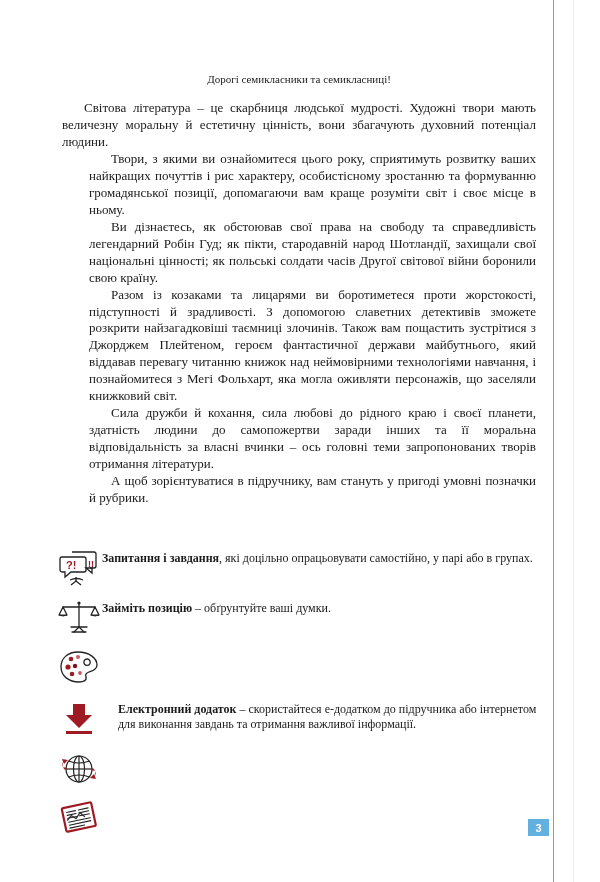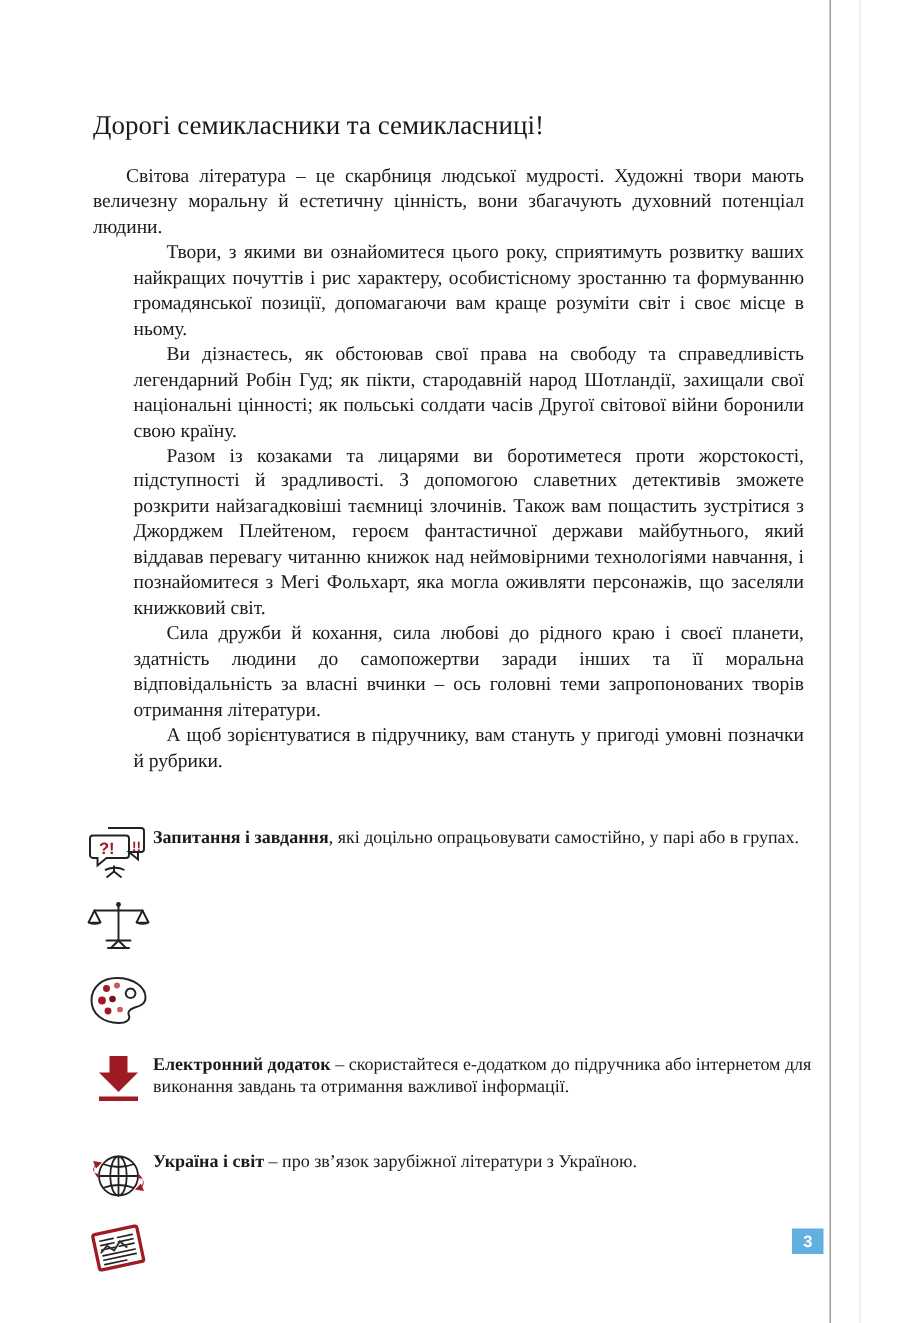--- a/index.html
+++ b/index.html
@@ -42,24 +42,24 @@
 
   
   .content {
     position: absolute;
     left: 62px;
     top: 72px;
     width: 474px;
   }
 
   .greeting {
-    font-size: 18px;
+    font-size: 11px;
     line-height: 1.28;
     margin: 0 0 14px 0;
-    text-align: left;
+    text-align: center;
   }
 
   p.body-par {
     margin: 0;
     font-size: 13px;
     line-height: 1.305;
     text-align: justify;
     text-indent: 22px;
     -webkit-hyphens: manual;
     hyphens: manual;
@@ -95,21 +95,21 @@
     padding-top: 3px;
   }
   .rubric-text .rb-title {
     font-weight: bold;
   }
 
   
   .rubric.r1 { margin-bottom: 7px; }
   .rubric.r2 { margin-bottom: 8px; }
   .rubric.r3 { margin-bottom: 7px; }
-  .rubric.r4 { margin-bottom: 22px; }
+  .rubric.r4 { margin-bottom: 7px; gap: 16px; }
   .rubric.r5 { margin-bottom: 7px; }
   .rubric.r6 { margin-bottom: 0; }
 
   
   .page-number {
     position: absolute;
     left: 528px;
     top: 819px;
     width: 21px;
     height: 17px;
@@ -177,20 +177,23 @@
             <path d="M37 8 l-4 8 M37 8 l4 8"></path>
             <path d="M13 28 h16"></path>
             <path d="M21 28 l-5 5 M21 28 l5 5"></path>
             <path d="M14 33 h14"></path>
           </g>
           <path d="M1 16 a7 5 0 0 0 8 0 z" fill="#9e1b24" stroke="#222" stroke-width="1"></path>
           <path d="M33 16 a7 5 0 0 0 8 0 z" fill="#9e1b24" stroke="#222" stroke-width="1"></path>
           <circle cx="21" cy="4" r="1.6" fill="#222"></circle>
         </svg>
       </div>
+      <div class="rubric-text">
+        <span class="rb-title">Займіть позицію</span><span> – обґрунтуйте ваші думки.</span>
+      </div>
     </div>
 
     <div class="rubric r3">
       <div class="rubric-icon">
         <svg width="42" height="34" viewBox="0 0 42 34" aria-hidden="true">
           <path d="M20 2 C31 2 39 8 39 15 C39 20 34 21 31 22 C28 23 27 25 28 27 C29 30 26 32 21 32 C11 32 3 26 3 17 C3 8 10 2 20 2 Z
                    M29 9 a3.2 3.2 0 1 0 0.1 0 Z" fill="#fff" stroke="#222" stroke-width="1.3"></path>
           <circle cx="13" cy="9" r="2.3" fill="#9e1b24"></circle>
           <circle cx="20" cy="7" r="2.0" fill="#c75a62"></circle>
           <circle cx="10" cy="17" r="2.6" fill="#9e1b24"></circle>
@@ -222,23 +225,20 @@
             <path d="M8 19 h26"></path>
             <path d="M10.5 11 q10.5 4 21 0"></path>
             <path d="M10.5 27 q10.5 -4 21 0"></path>
             <path d="M21 6 v26"></path>
           </g>
           <path d="M6 11 q-3 5 1 9 l2 -2 -4 -1 q-2 -3 1 -6 z" fill="#9e1b24"></path>
           <path d="M36 27 q3 -5 -1 -9 l-2 2 4 1 q2 3 -1 6 z" fill="#9e1b24"></path>
           <path d="M4 9 l6 1 -4 4 z" fill="#9e1b24"></path>
           <path d="M38 29 l-6 -1 4 -4 z" fill="#9e1b24"></path>
         </svg>
-      </div>
-      <div class="rubric-text">
-        <span class="rb-title">Україна і світ</span><span> – про зв’язок зарубіжної літератури з Україною.</span>
       </div>
     </div>
 
     <div class="rubric r6">
       <div class="rubric-icon">
         <svg width="44" height="36" viewBox="0 0 44 36" aria-hidden="true">
           <g transform="rotate(-12 22 18)">
             <rect x="7" y="5" width="30" height="24" rx="1.5" fill="#ffffff" stroke="#9e1b24" stroke-width="2.2"></rect>
             <g stroke="#222" stroke-width="1.1" stroke-linecap="round">
               <path d="M11 10 h9"></path>

